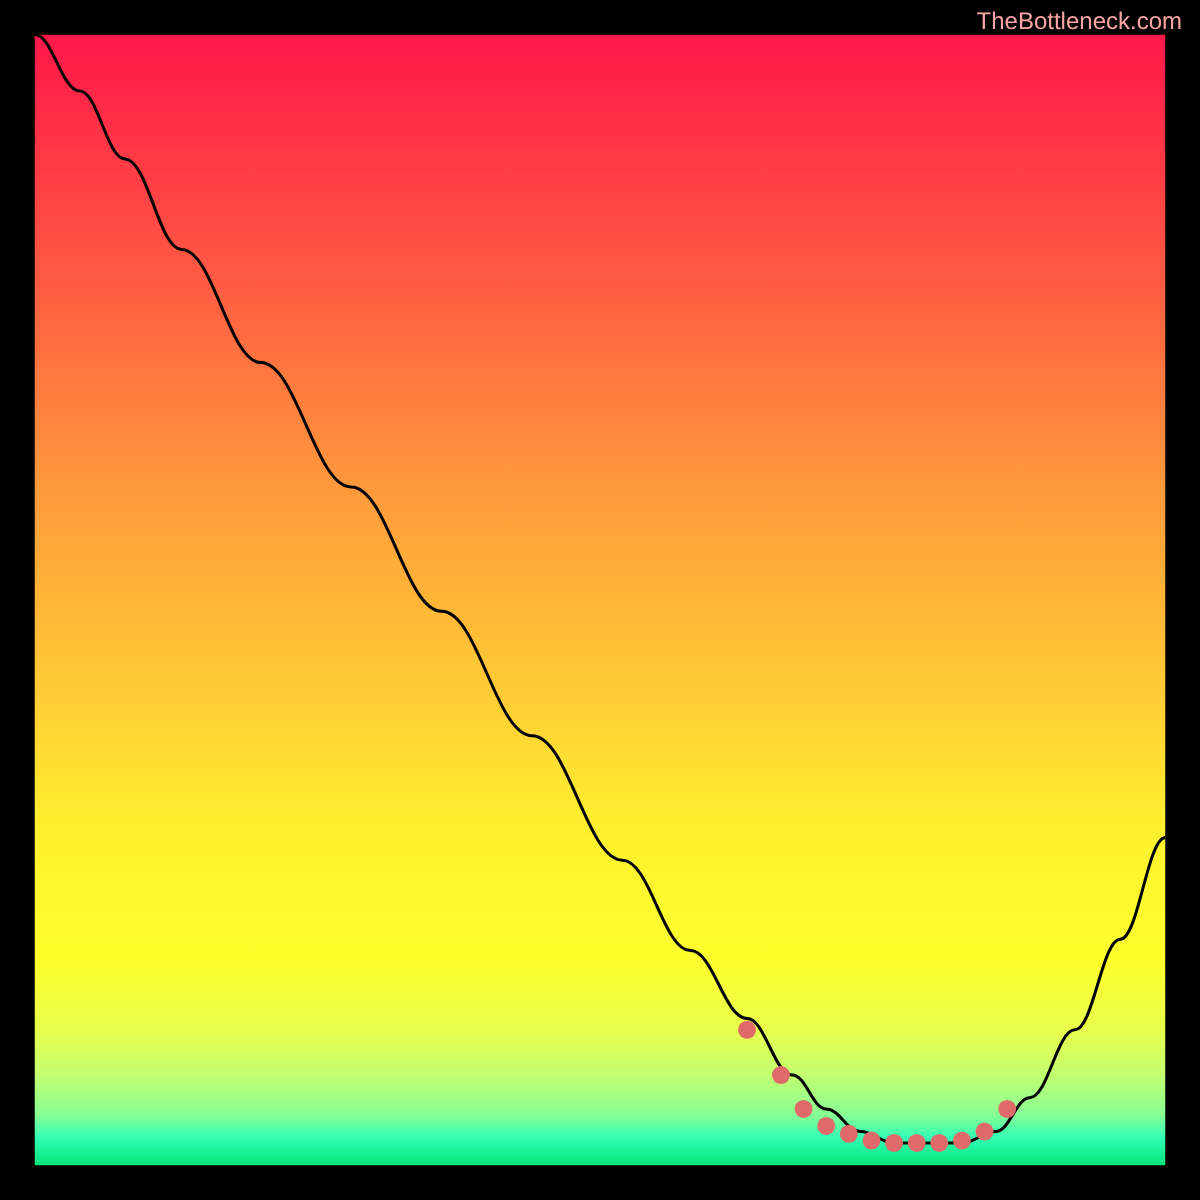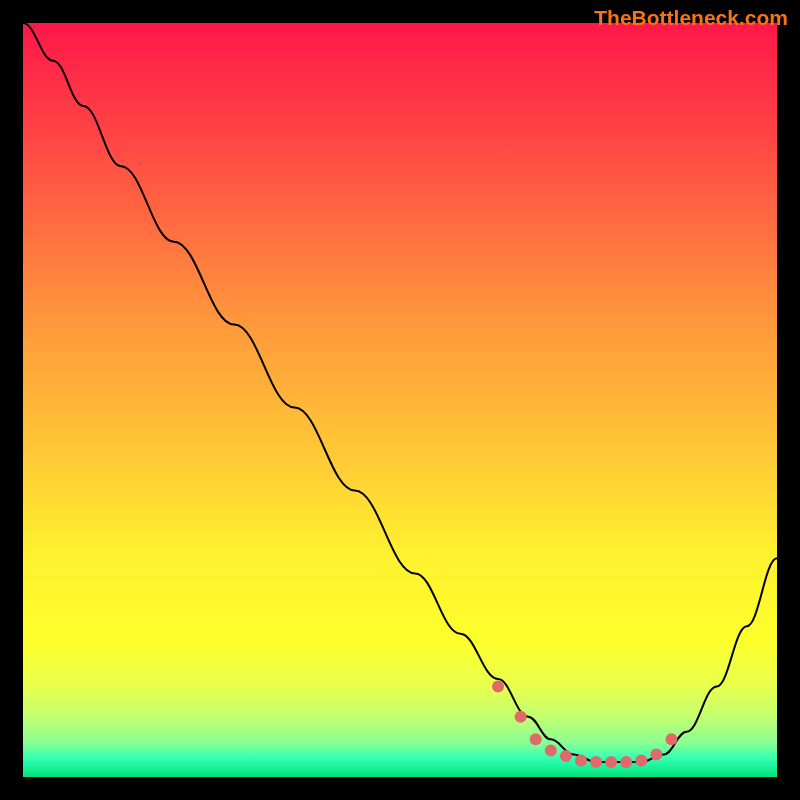--- a/index.html
+++ b/index.html
@@ -9,23 +9,23 @@
     height: 800px;
     background: #000;
     font-family: Arial, sans-serif;
     position: relative;
     overflow: hidden;
   }
   .watermark {
     position: absolute;
     top: 6px;
     right: 12px;
-    color: #f97316;
-    font-size: 21px;
-    font-weight: bold;
+    color: #fca5a5;
+    font-size: 16px;
+    font-weight: normal;
     z-index: 20;
   }
   .plot-frame {
     position: absolute;
     left: 23px;
     top: 23px;
     width: 754px;
     height: 754px;
     background: #000;
   }

